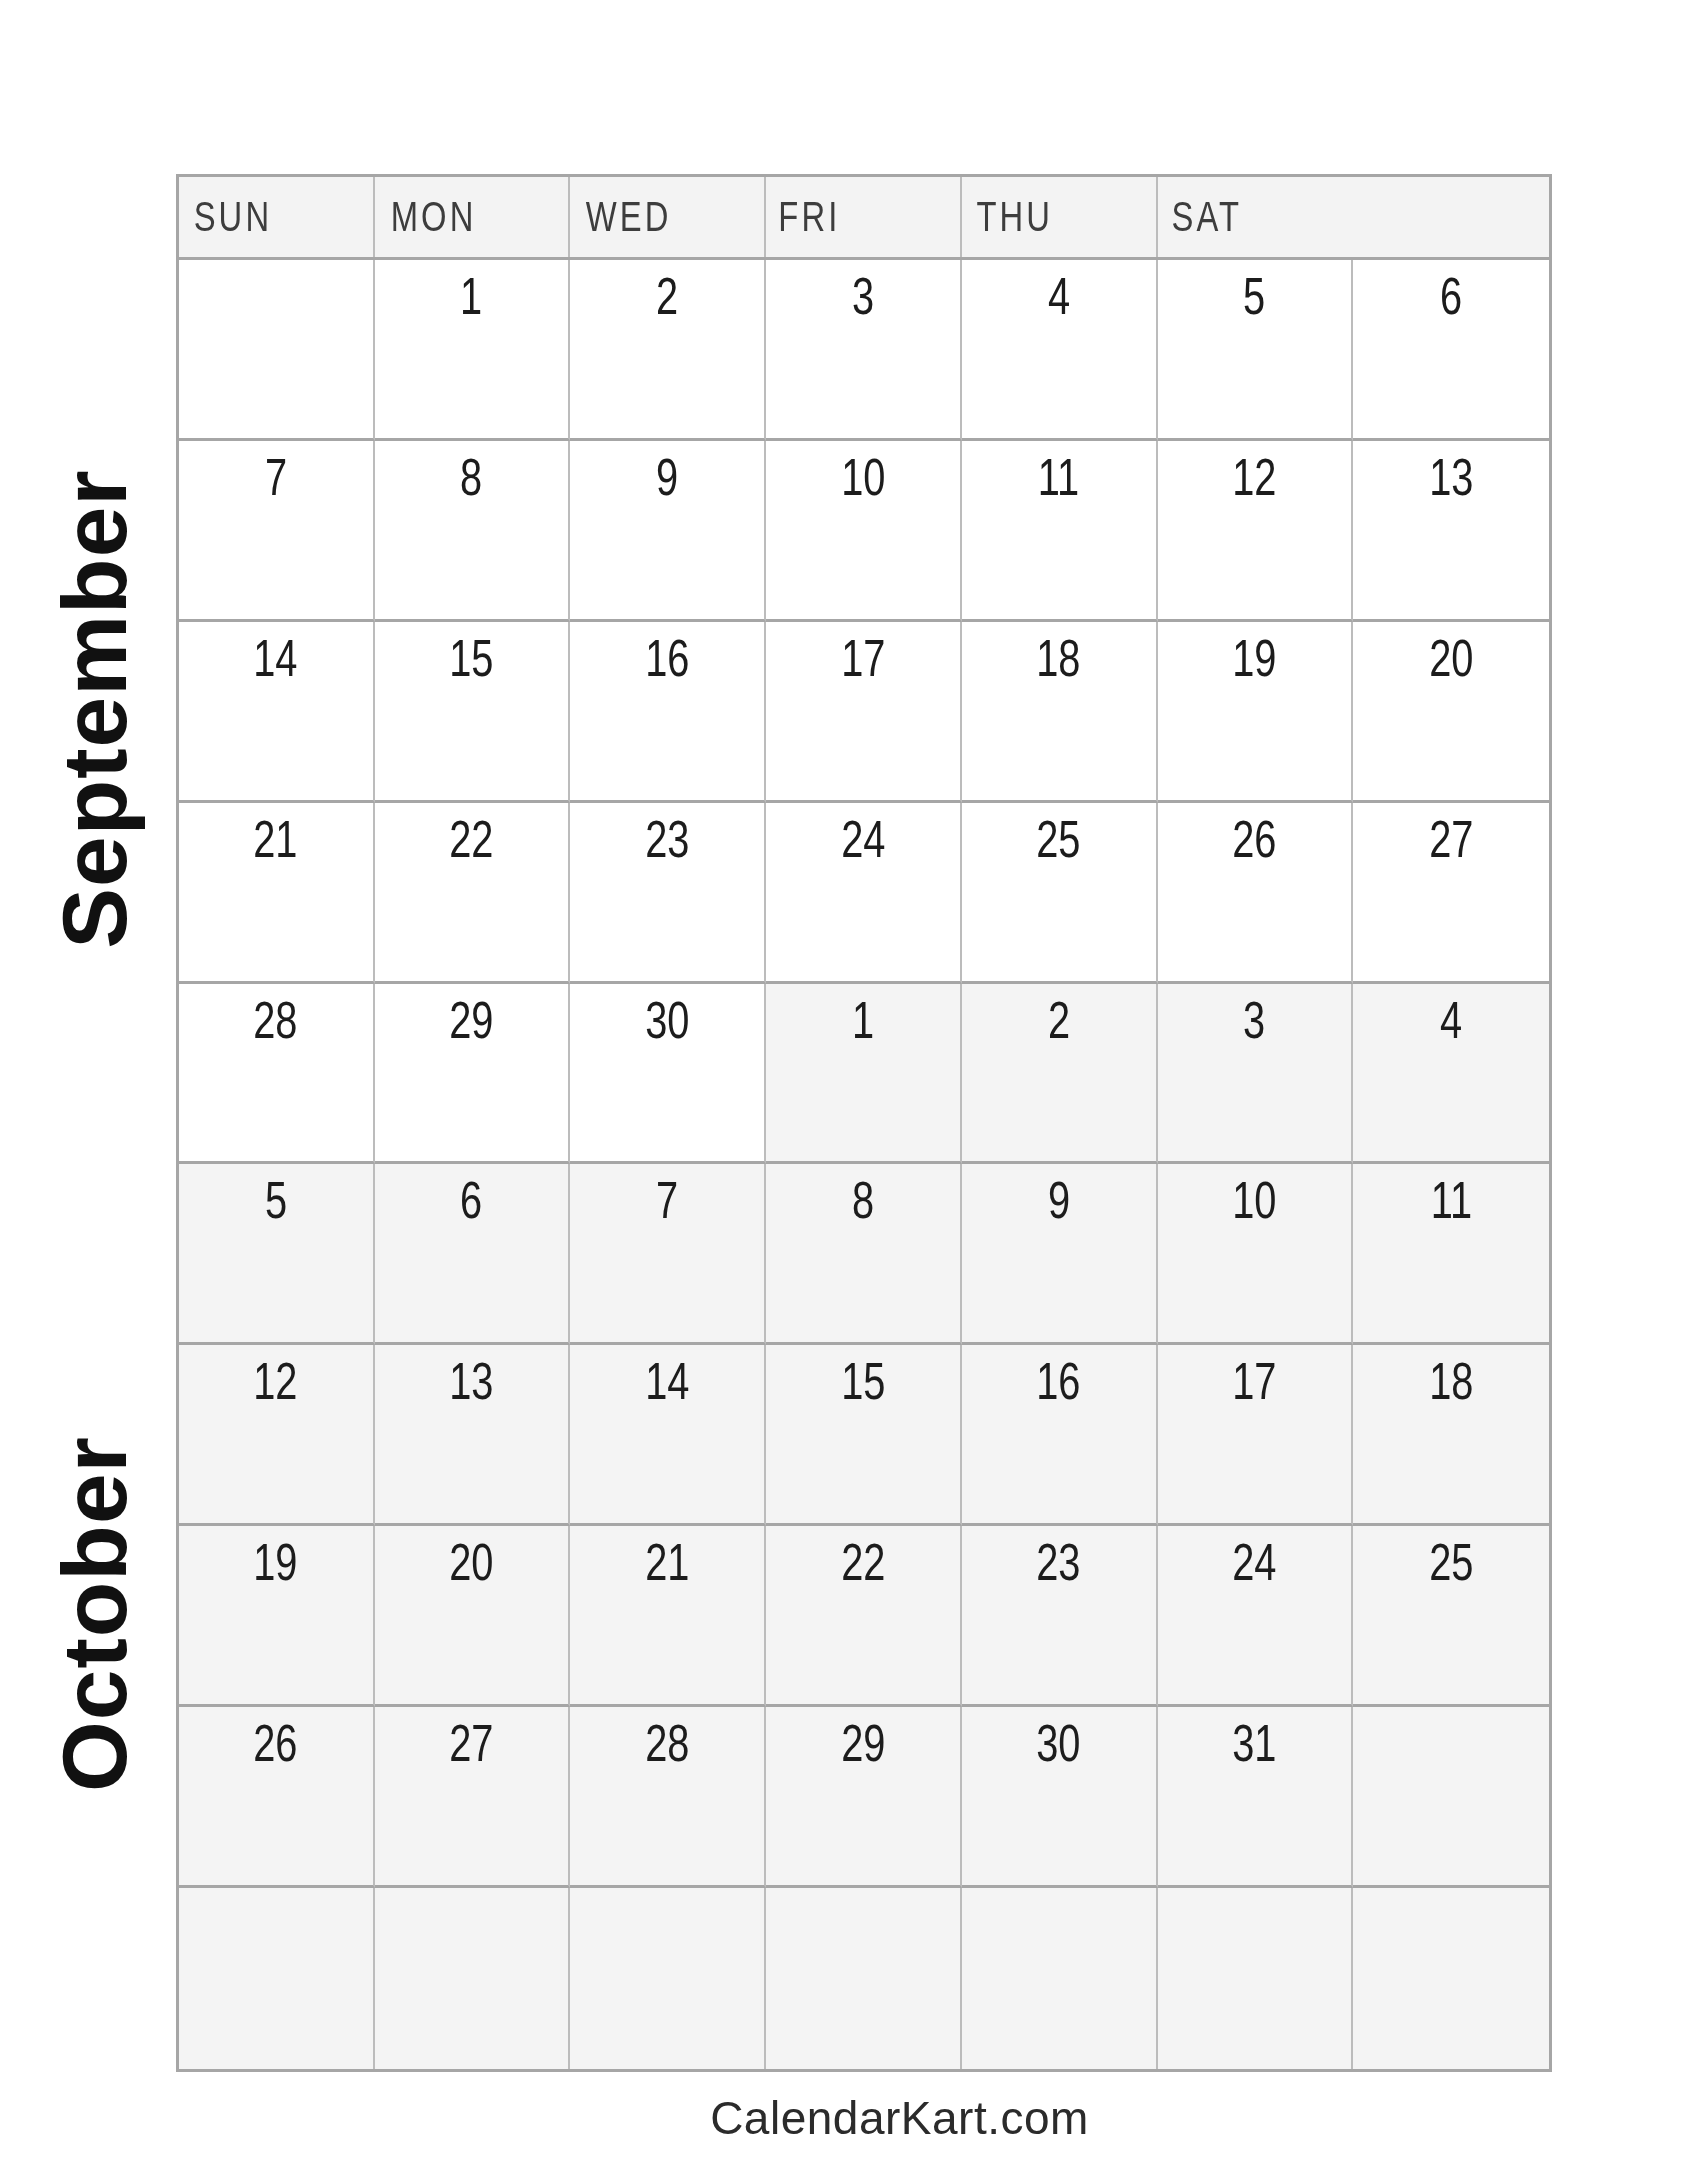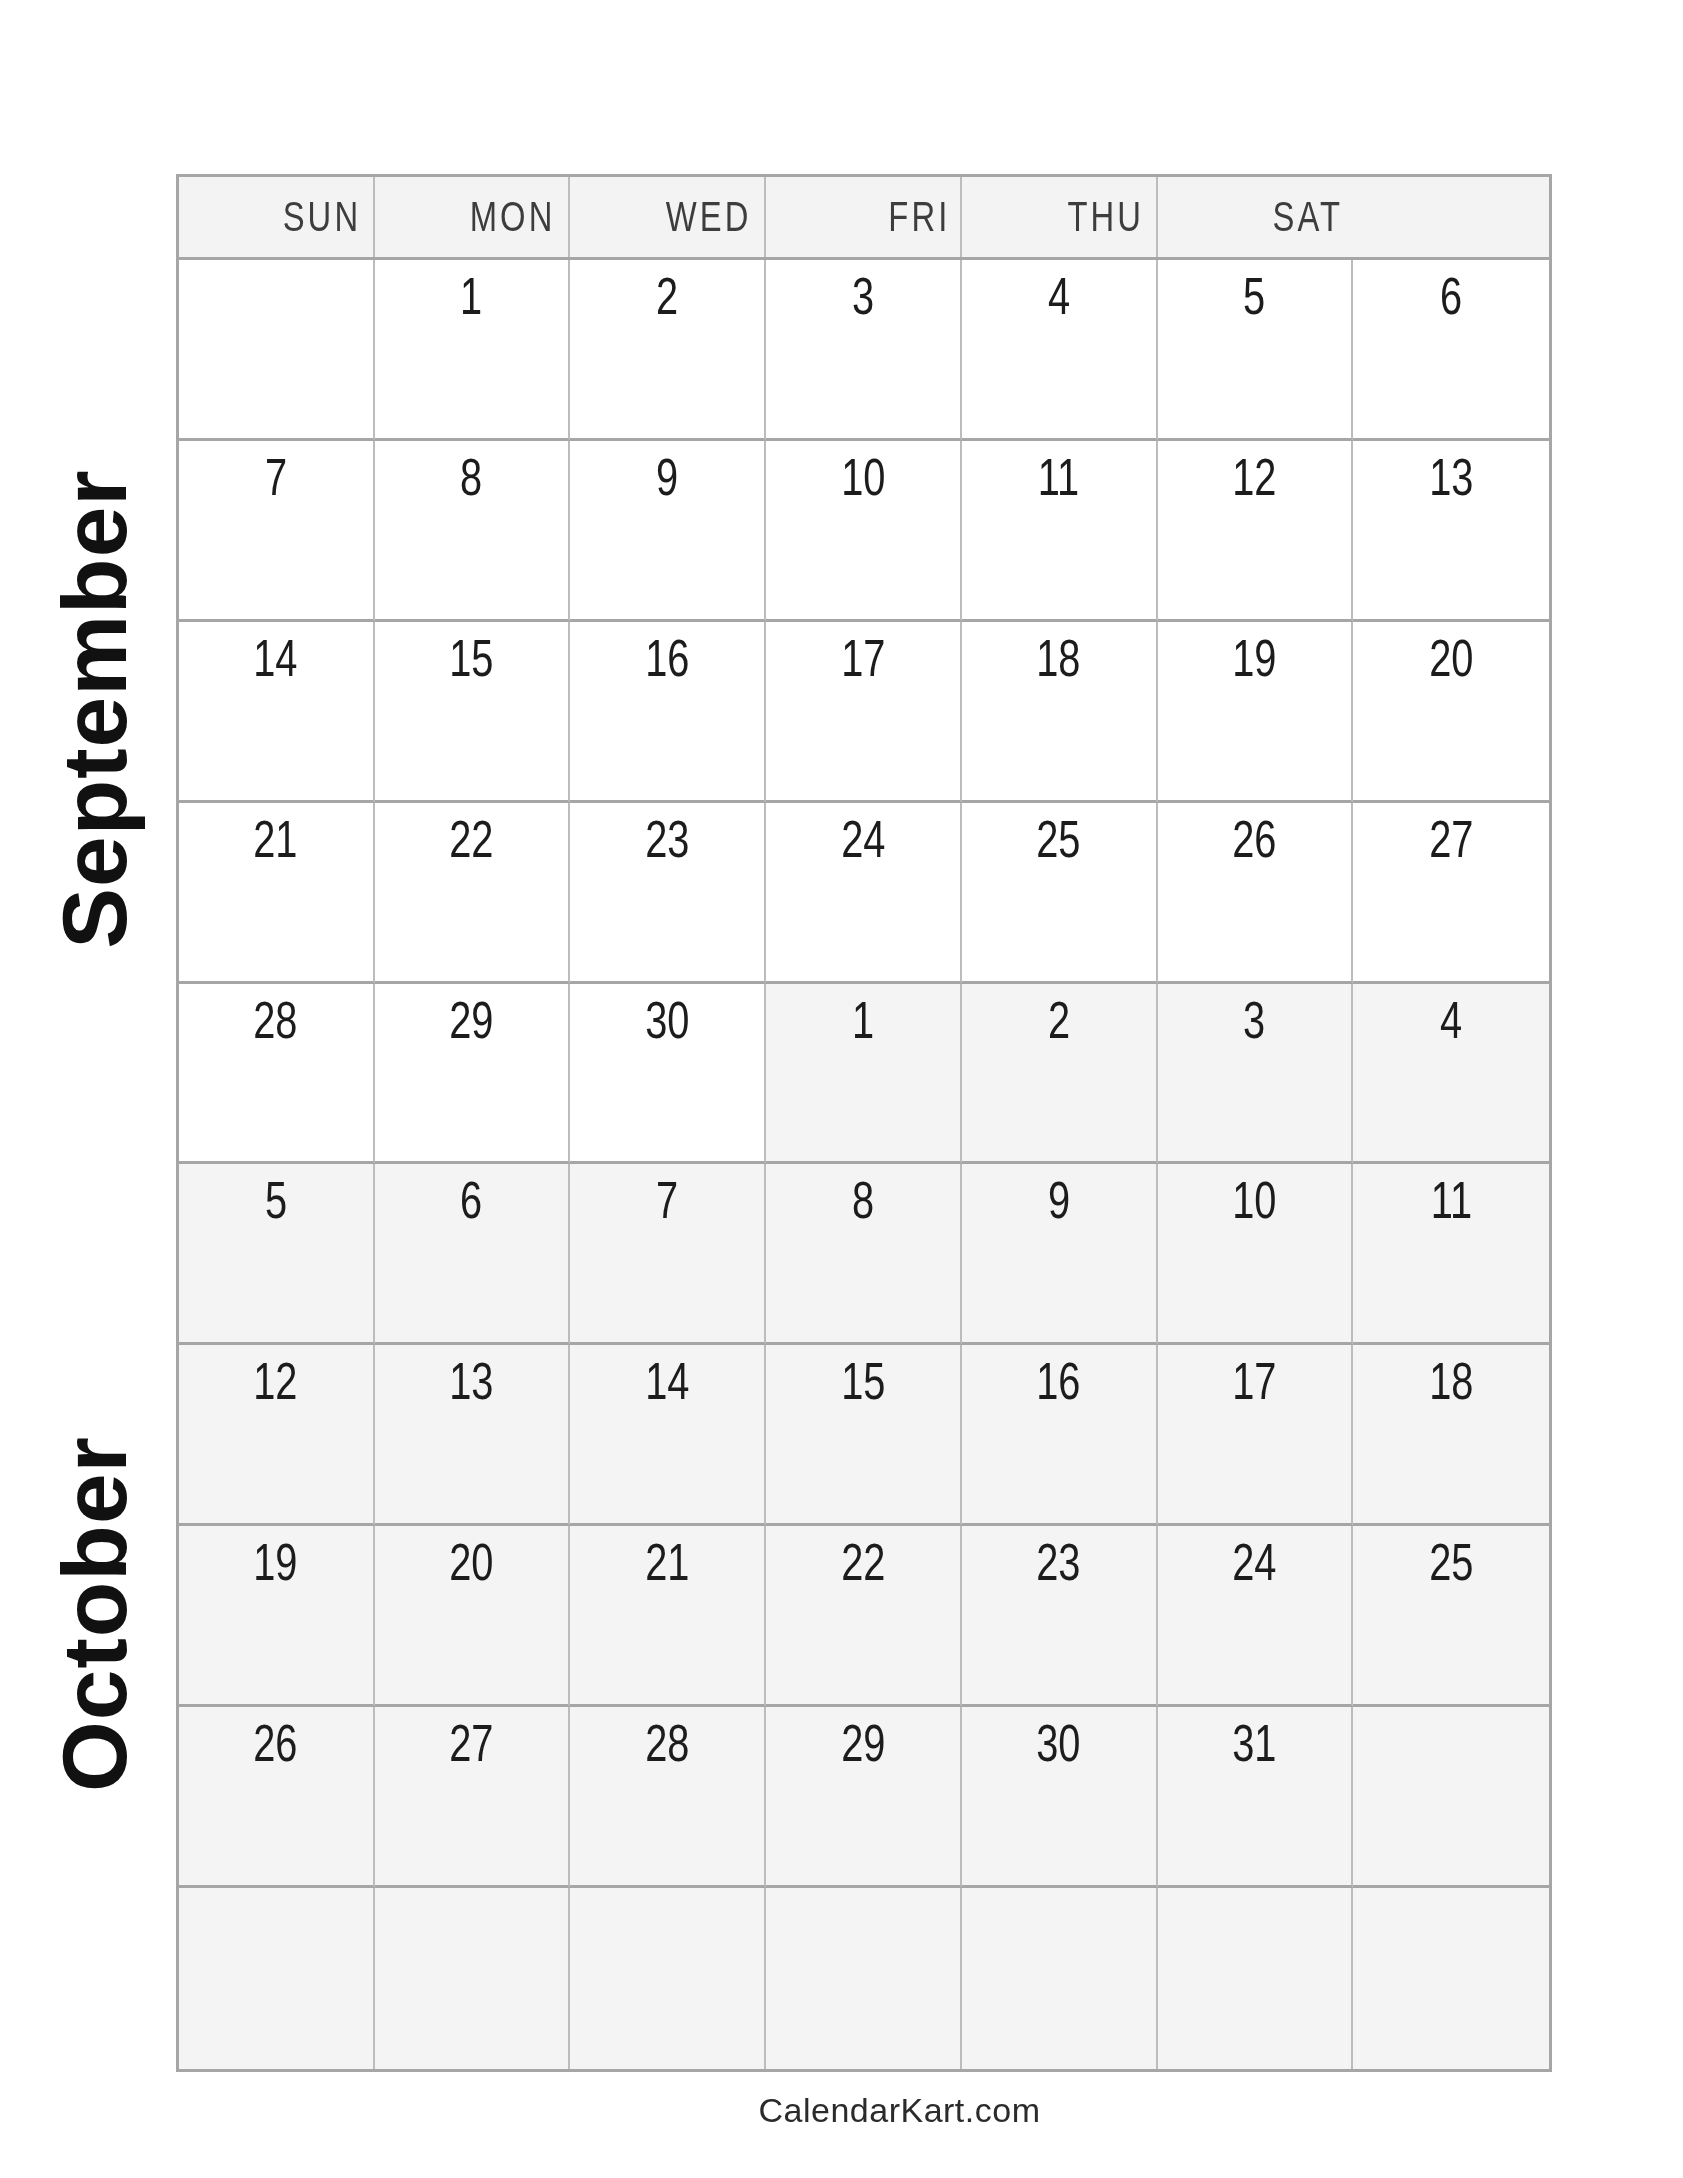--- a/index.html
+++ b/index.html
@@ -29,25 +29,24 @@
     background: #fff;
     display: flex; flex-direction: column;
   }
   .header-row {
     height: 83px; flex: 0 0 83px;
     display: grid; grid-template-columns: repeat(7, 1fr);
     background: var(--header-bg);
     border-bottom: 3px solid var(--grid-h);
   }
   .hcell {
-    display: flex; align-items: center; justify-content: flex-end;
+    display: flex; align-items: center; justify-content: flex-start;
     border-right: 2px solid var(--grid-v);
     font-size: 42px; color: var(--header-text);
     overflow: hidden;
-    padding-left: 48px;
   }
   .hcell .cond { letter-spacing: 4px; padding-left: 4px; }
   .hcell.last-col { border-right: none; }
 
   .grid {
     flex: 1 1 auto;
     display: grid;
     grid-template-columns: repeat(7, 1fr);
     grid-template-rows: repeat(10, 1fr);
   }
@@ -79,21 +78,21 @@
   }
   .month-label.top { left: 95px; top: 709px; }
   .month-label.bottom { left: 95px; top: 1614px; }
 
   .footer {
     position: absolute;
     left: 176px; top: 2091px;
     width: 1376px;
     padding-left: 71px;
     text-align: center;
-    font-size: 34px;
+    font-size: 46px;
     letter-spacing: 0.5px;
     color: #2b2b2b;
   }
 </style>
 </head>
 <body>
 
 <div class="page">
 
   <div class="month-label top">September</div>

